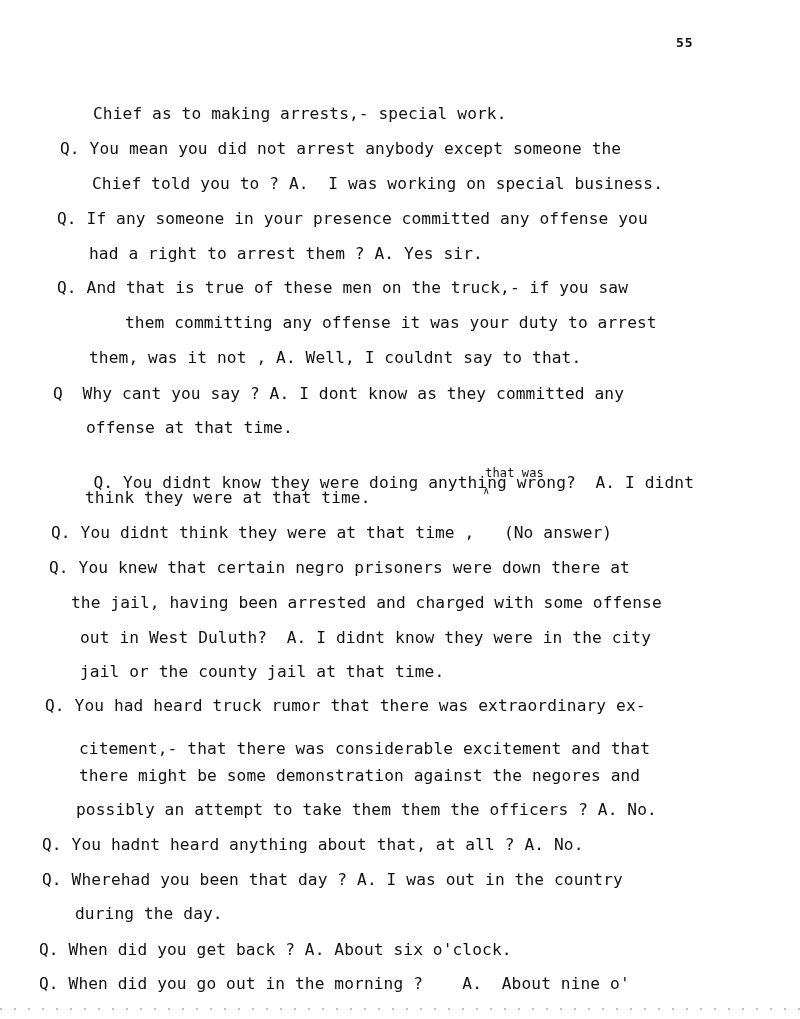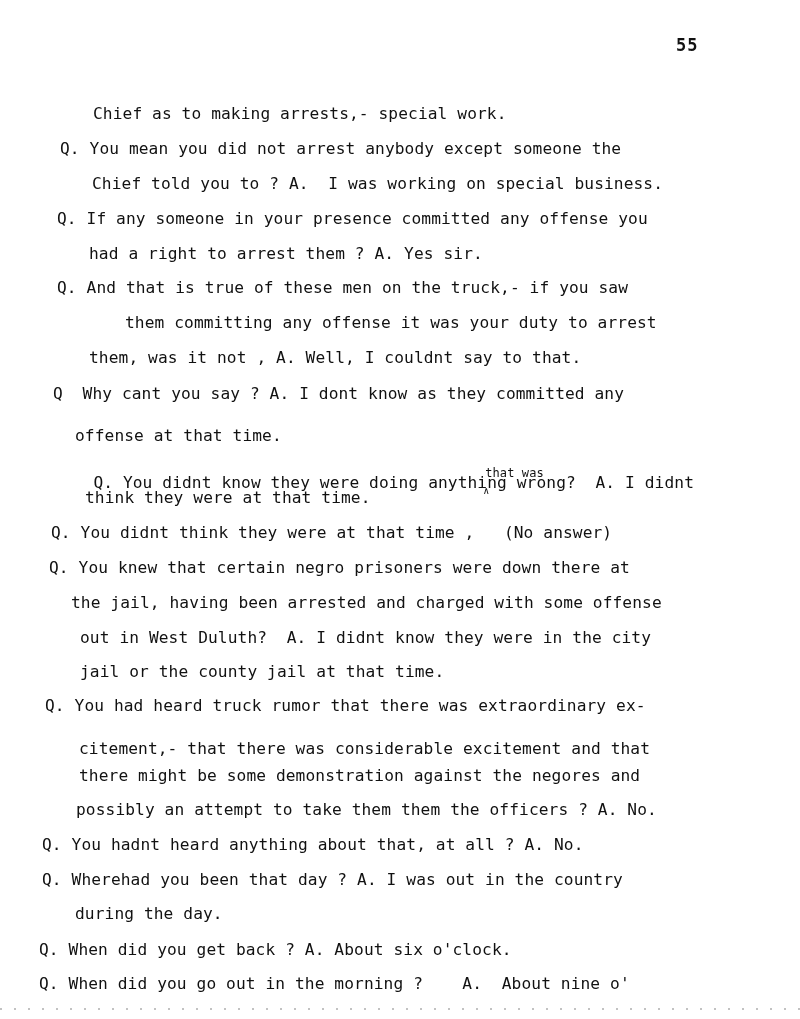--- a/index.html
+++ b/index.html
@@ -12,21 +12,21 @@
       height: 1019px;
       position: relative;
       overflow: hidden;
       font-family: "DejaVu Sans Mono", "Liberation Mono", monospace;
       color: #111111;
     }
     .page-number {
       position: absolute;
       left: 676px;
       top: 35px;
-      font-size: 17px;
+      font-size: 13px;
       font-weight: bold;
       letter-spacing: 1px;
     }
     .line {
       position: absolute;
       font-size: 16.2px;
       font-weight: normal;
       white-space: pre;
       letter-spacing: 0.1px;
       line-height: 20px;
@@ -68,21 +68,21 @@
 <div>
   <div class="line" style="left:93px; top:104px;">Chief as to making arrests,- special work.</div>
   <div class="line" style="left:60px; top:139px;">Q. You mean you did not arrest anybody except someone the</div>
   <div class="line" style="left:92px; top:174px;">Chief told you to ? A.  I was working on special business.</div>
   <div class="line" style="left:57px; top:209px;">Q. If any someone in your presence committed any offense you</div>
   <div class="line" style="left:89px; top:244px;">had a right to arrest them ? A. Yes sir.</div>
   <div class="line" style="left:57px; top:278px;">Q. And that is true of these men on the truck,- if you saw</div>
   <div class="line" style="left:89px; top:313px;margin-left:36px;">them committing any offense it was your duty to arrest</div>
   <div class="line" style="left:89px; top:348px;">them, was it not , A. Well, I couldnt say to that.</div>
   <div class="line" style="left:53px; top:384px;">Q  Why cant you say ? A. I dont know as they committed any</div>
-  <div class="line" style="left:75px; top:418px;margin-top:8px;">offense at that time.</div>
+  <div class="line" style="left:86px; top:418px;">offense at that time.</div>
 
   <div class="line" style="left:54px; top:453px;">
     <span>Q. You didnt know they were doing anythi</span><span class="insert"><span class="above">that was</span><span class="caret">∧</span><span>ng wrong</span></span><span>?  A. I didnt</span>
   </div>
 
   <div class="line" style="left:85px; top:488px;">think they were at that time.</div>
   <div class="line" style="left:51px; top:523px;">Q. You didnt think they were at that time ,   (No answer)</div>
   <div class="line" style="left:49px; top:558px;">Q. You knew that certain negro prisoners were down there at</div>
   <div class="line" style="left:71px; top:593px;">the jail, having been arrested and charged with some offense</div>
   <div class="line" style="left:80px; top:628px;">out in West Duluth?  A. I didnt know they were in the city</div>

